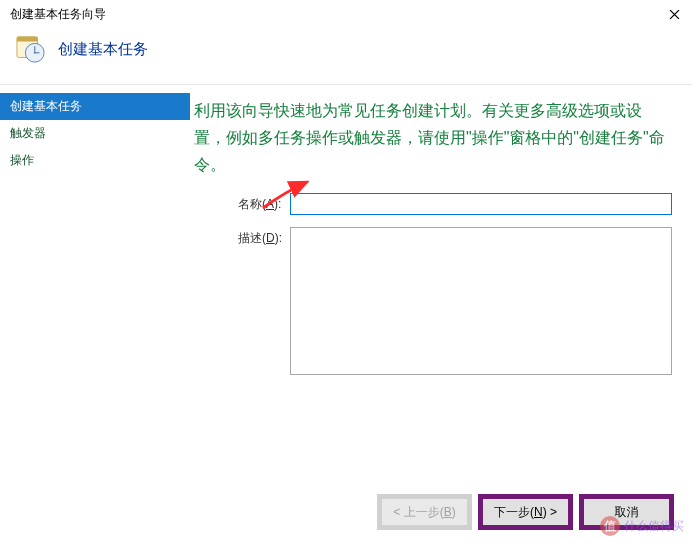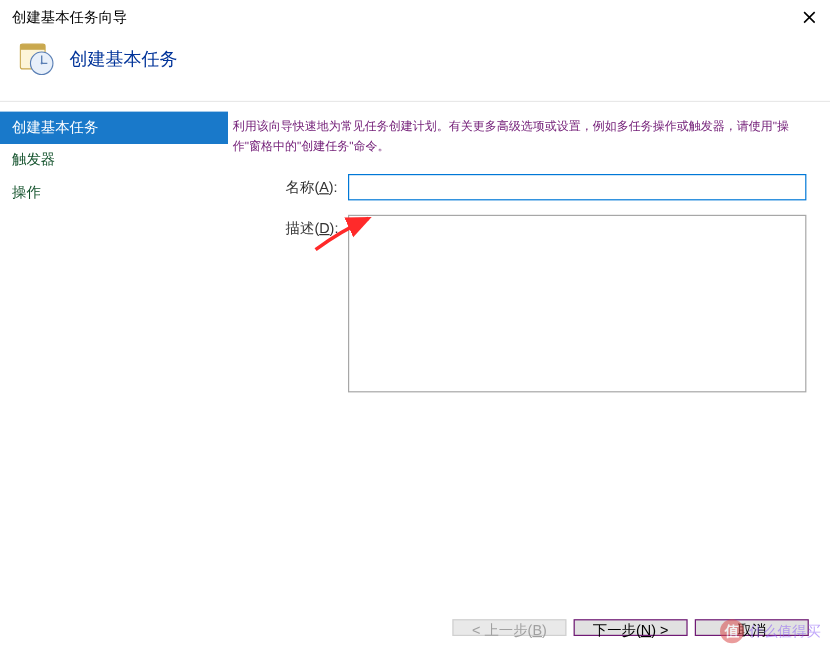--- a/index.html
+++ b/index.html
@@ -9,28 +9,28 @@
     .close-btn { width: 16px; height: 16px; display: flex; align-items: center; justify-content: center; cursor: pointer; }
     .close-btn svg { width: 11px; height: 11px; }
     .header { display: flex; align-items: center; padding: 6px 16px 20px 16px; border-bottom: 1px solid #e8e8e8; }
     .header-icon { width: 30px; height: 30px; margin-right: 12px; position: relative; }
     .header-title { font-size: 15px; color: #003399; font-weight: 400; }
     .content { display: flex; height: 380px; }
     .sidebar { width: 190px; padding-top: 8px; }
     .sidebar-item { padding: 5px 10px; font-size: 12px; color: #14532d; cursor: pointer; }
     .sidebar-item.selected { background: #1979ca; color: #fff; }
     .main { flex: 1; padding: 12px 20px 0 4px; }
-    .intro { font-size: 10px; color: #701a75; line-height: 1.7; margin-bottom: 14px; }
+    .intro { font-size: 16px; color: #15803d; line-height: 1.7; margin-bottom: 14px; }
     .field-row { display: flex; align-items: flex-start; margin-bottom: 12px; position: relative; }
     .field-label { width: 52px; padding-top: 3px; font-size: 12px; color: #333; margin-left: 44px; }
     .field-label .hotkey { text-decoration: underline; }
     .text-input { flex: 1; height: 22px; border: 1px solid #0078d7; padding: 2px 4px; font-size: 12px; outline: none; }
     .textarea { flex: 1; height: 148px; border: 1px solid #a7a7a7; padding: 4px; font-size: 12px; resize: none; outline: none; font-family: inherit; }
     .footer { position: absolute; bottom: 12px; right: 18px; display: flex; gap: 6px; }
-    .btn { min-width: 95px; height: 14px; border: 1px solid #701a75; background: #e1e1e1; font-size: 12px; cursor: pointer; font-family: inherit; padding: 0 10px; }
+    .btn { min-width: 95px; height: 36px; border: 5px solid #701a75; background: #e1e1e1; font-size: 12px; cursor: pointer; font-family: inherit; padding: 0 10px; }
     .btn:disabled { color: #a0a0a0; background: #e9e9e9; border-color: #d0d0d0; cursor: default; }
     .arrow { position: absolute; left: 257px; top: 178px; pointer-events: none; z-index: 5; }
     .watermark { position: absolute; right: 8px; bottom: 6px; display: flex; align-items: center; gap: 4px; opacity: 0.55; z-index: 10; }
     .watermark-circle { width: 20px; height: 20px; border-radius: 50%; background: #d94c4c; color: #fff; font-size: 12px; display: flex; align-items: center; justify-content: center; font-weight: bold; }
     .watermark-text { font-size: 12px; color: #8b5cf6; }
   </style>
 </head>
 <body>
 
 <div class="titlebar">

